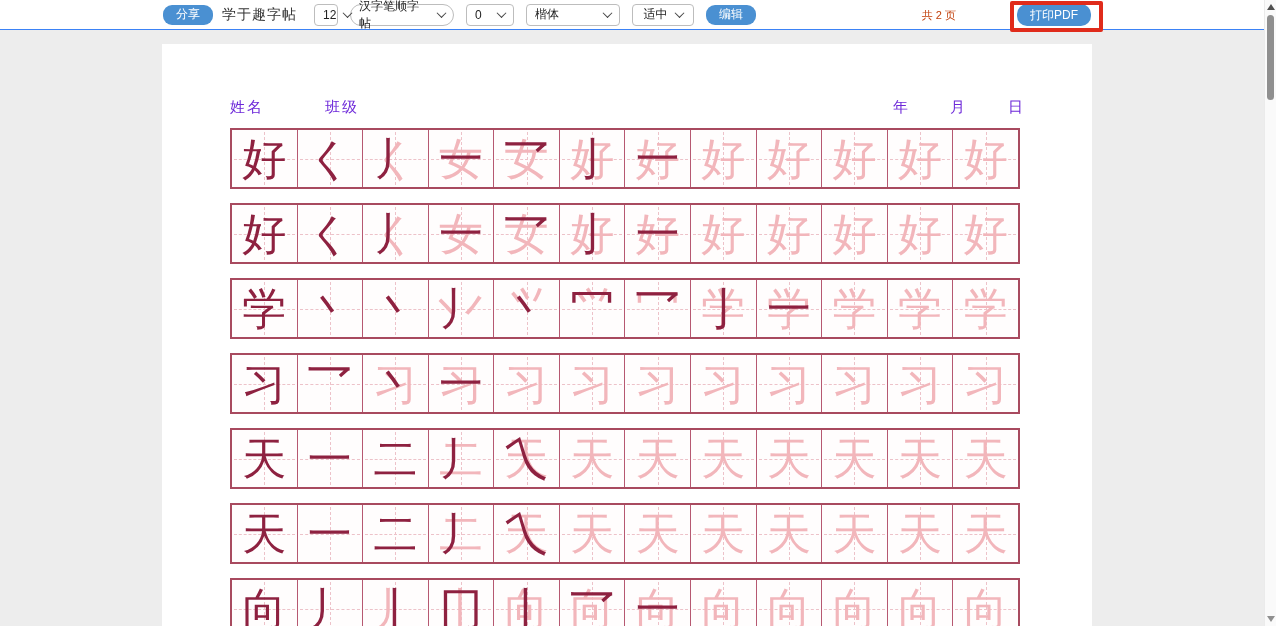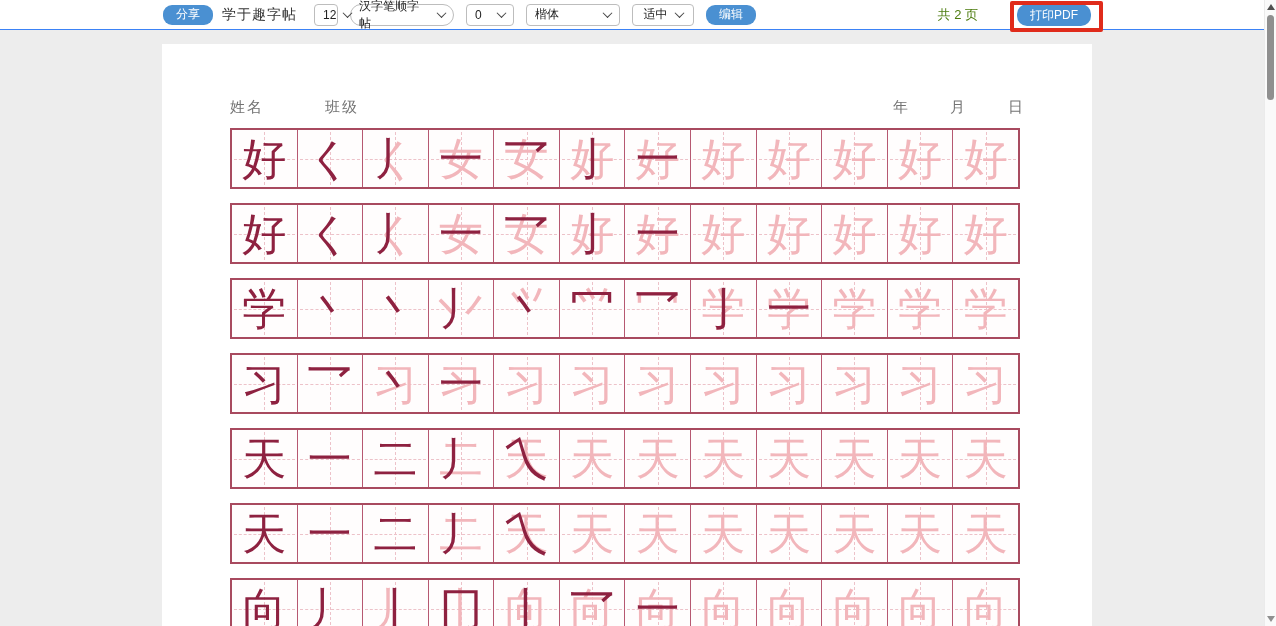--- a/index.html
+++ b/index.html
@@ -66,23 +66,23 @@
   .sel-size     { width: 62px; justify-content: center; }
   .toolbar-right {
     position: absolute;
     right: 185px;
     top: 0;
     height: 30px;
     display: flex;
     align-items: center;
   }
   .page-count {
-    font-size: 13px;
-    color: #4d7c0f;
-    margin-right: 2px;
+    font-size: 11px;
+    color: #c2410c;
+    margin-right: 24px;
   }
   .print-btn { border-radius: 10px; height: 22px; margin-left: 37px; }
   .annotation-box {
     position: absolute;
     top: 1px;
     right: 173px;
     width: 93px;
     height: 31px;
     border: 4px solid #e02b1b;
     border-radius: 2px;
@@ -101,21 +101,21 @@
     left: 162px;
     top: 14px;
     width: 930px;
     height: 900px;
     background: #ffffff;
   }
   .sheet-header { position: absolute; top: 54px; left: 0; width: 100%; height: 20px; }
   .sheet-label {
     position: absolute;
     font-size: 15px;
-    color: #737373;
+    color: #6d28d9;
     letter-spacing: 2px;
   }
   .lbl-name  { left: 68px; }
   .lbl-class { left: 163px; }
   .lbl-year  { left: 731px; }
   .lbl-month { left: 788px; }
   .lbl-day   { left: 846px; }
   
   .grid {
     position: absolute;

